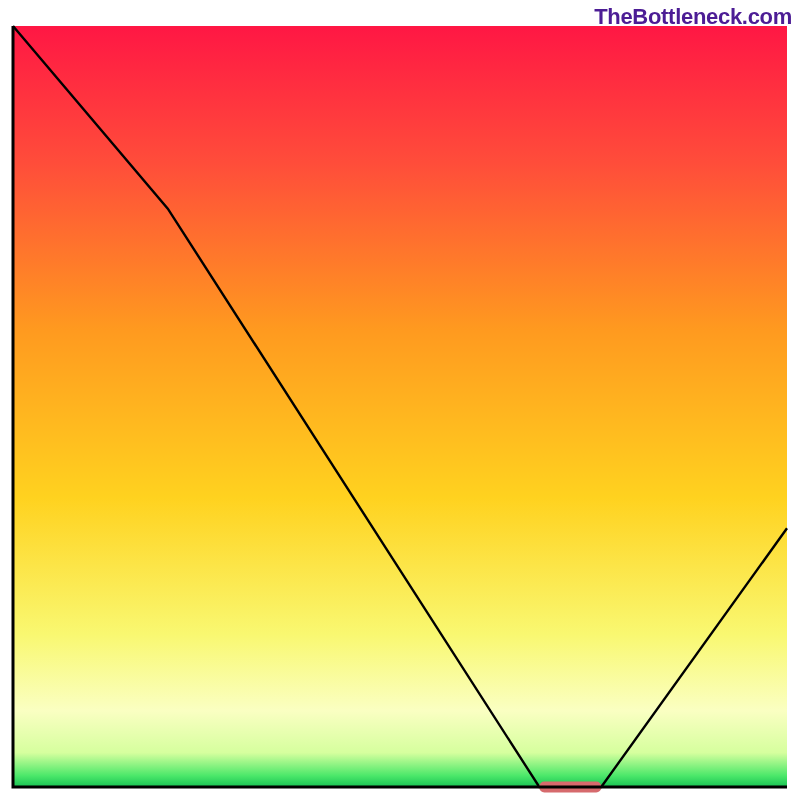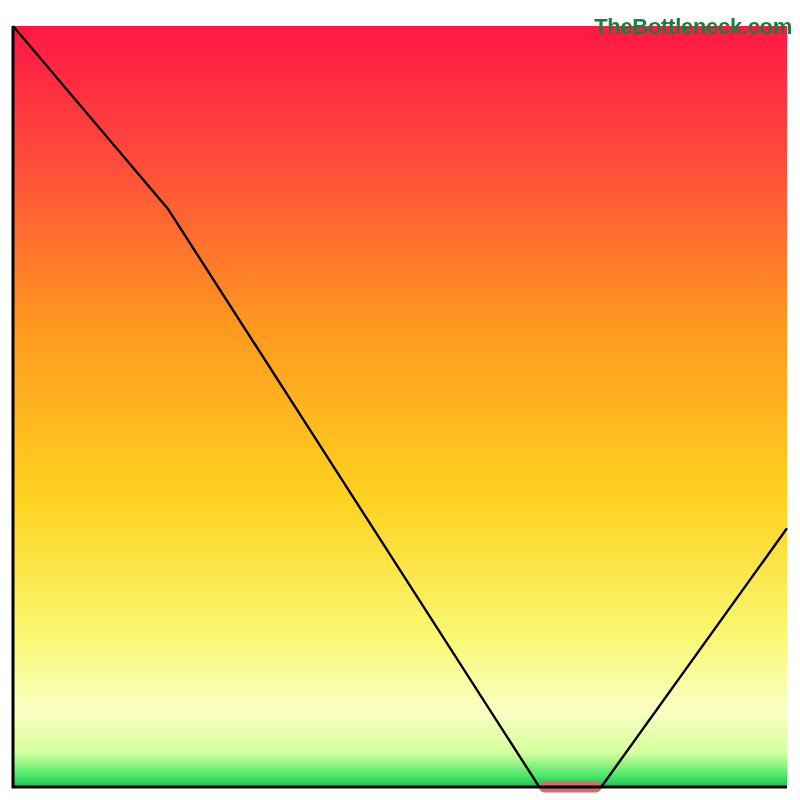--- a/index.html
+++ b/index.html
@@ -17,26 +17,26 @@
   }
   #chart-svg {
     position: absolute;
     top: 0;
     left: 0;
     width: 800px;
     height: 800px;
   }
   #watermark {
     position: absolute;
-    top: 14px;
+    top: 4px;
     right: 8px;
     font-family: Arial, Helvetica, sans-serif;
     font-size: 22px;
     font-weight: 600;
-    color: #15803d;
+    color: #4c1d95;
     letter-spacing: -0.3px;
     text-align: right;
   }
 </style>
 </head>
 <body>
 
 <div id="chart-container">
   <svg id="chart-svg" viewBox="0 0 800 800">
     <defs>

